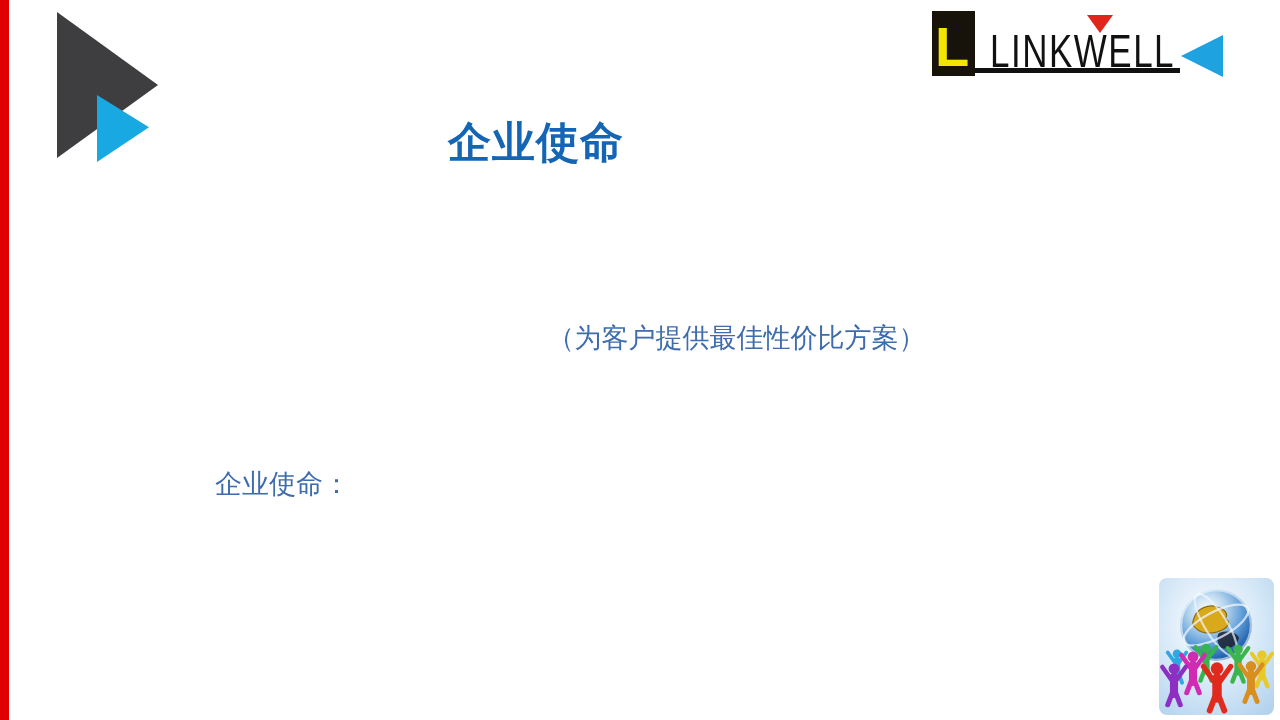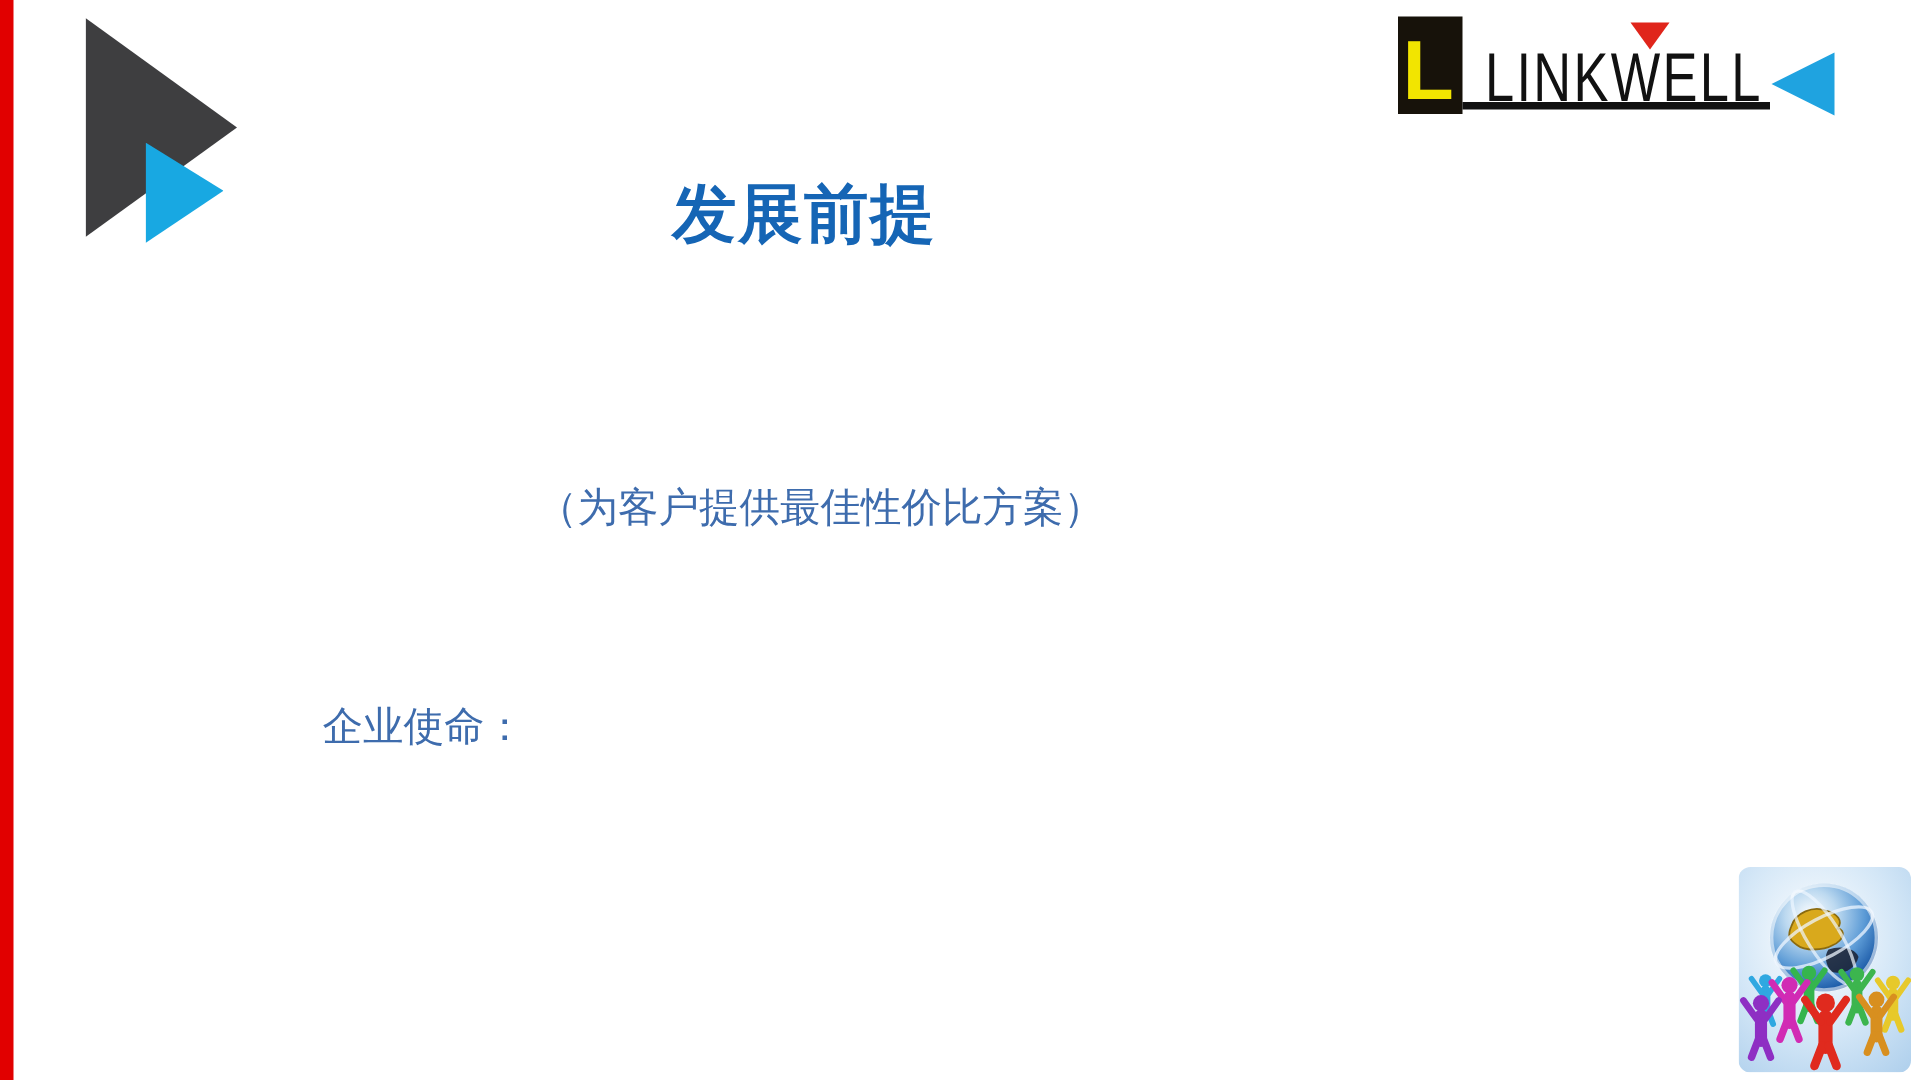--- a/index.html
+++ b/index.html
@@ -37,21 +37,21 @@
 
   
   .title{position:absolute;left:448px;top:114px;font-size:43px;font-weight:bold;
          color:#1565b5;letter-spacing:1px;font-family:"Liberation Sans",sans-serif;}
 
   
   .body-text{position:absolute;left:215px;top:217px;width:900px;
              font-family:"Liberation Serif",serif;font-size:27px;line-height:48.5px;
              color:#3e6cad;white-space:pre;}
   .body-text .ln{height:48.5px;}
-  .ind-paren{padding-left:143px;}
+  .ind-paren{padding-left:143px;text-align:center;}
 
   
   .corner-art{position:absolute;left:1159px;top:578px;width:115px;height:137px;
               border-radius:8px;overflow:hidden;}
 </style>
 </head>
 <body>
 
 <div class="slide">
 
@@ -63,21 +63,21 @@
   <div class="logo">
     <div class="logo-mark">
       <span class="logo-mark-letter">L</span>
     </div>
     <span class="logo-wordmark">LINKWELL</span>
     <div class="logo-underline"></div>
     <div class="logo-red-tri"></div>
     <div class="logo-blue-tri"></div>
   </div>
 
-  <div class="title">发展前提</div>
+  <div class="title">企业使命</div>
 
   <div class="body-text">
     <div class="ln ind-paren">（为客户提供最佳性价比方案）</div>
     <div class="ln">企业使命：</div>
     
     
     
     
     
     

